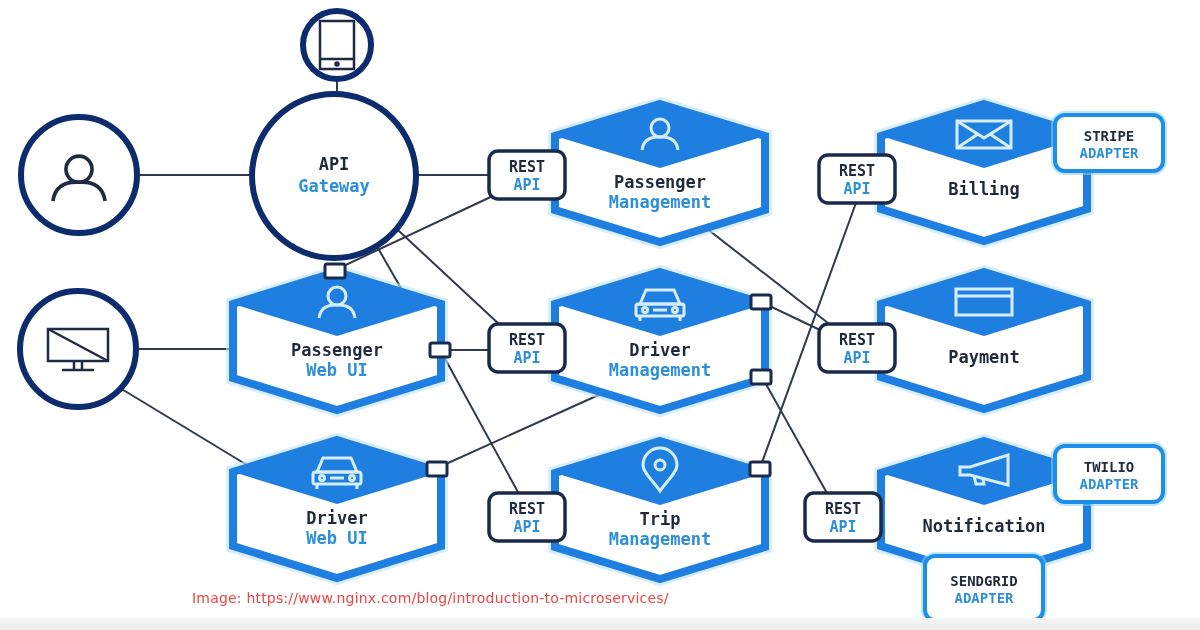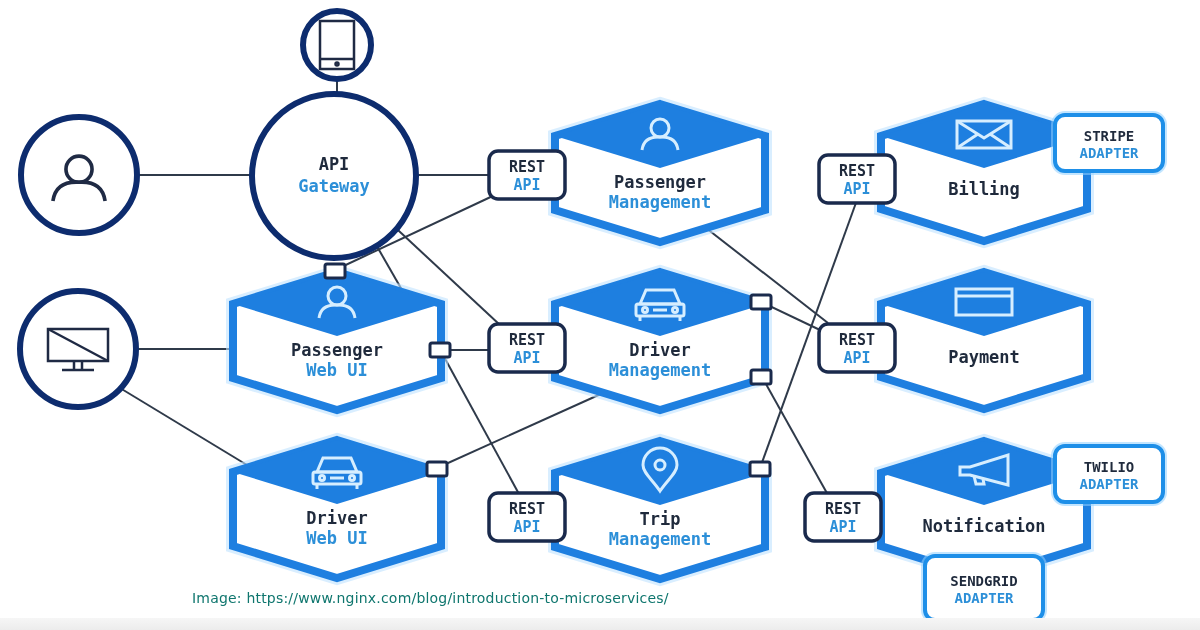--- a/index.html
+++ b/index.html
@@ -19,21 +19,21 @@
   .icon-white { stroke: #d6eeff; stroke-width: 3; fill: none; }
   .rest-box { fill: #ffffff; stroke: #1a2a4c; stroke-width: 3.5; }
   .adapter-glow { fill: none; stroke: #8fd0ff; stroke-width: 8; opacity: .55; }
   .adapter-box { fill: #ffffff; stroke: #1e8fe8; stroke-width: 4; }
   .port { fill: #ffffff; stroke: #1a2a4c; stroke-width: 3; }
   .t-dark { fill: #1f2a3c; font-weight: bold; font-family: "DejaVu Sans Mono", "Liberation Mono", monospace; }
   .t-blue { fill: #2c8fd8; font-weight: bold; font-family: "DejaVu Sans Mono", "Liberation Mono", monospace; }
   #caption {
     position: absolute; left: 192px; top: 590px;
     font-family: "DejaVu Sans", "Liberation Sans", sans-serif;
-    font-size: 14px; color: #0f766e; letter-spacing: .2px;
+    font-size: 14px; color: #ef4444; letter-spacing: .2px;
   }
   #bottom-strip {
     position: absolute; left: 0; top: 618px; width: 1200px; height: 12px;
     background: linear-gradient(#f6f6f6, #ececec);
   }
 </style>
 </head>
 <body>
 
 <svg id="diagram" width="1200" height="630" viewBox="0 0 1200 630">

